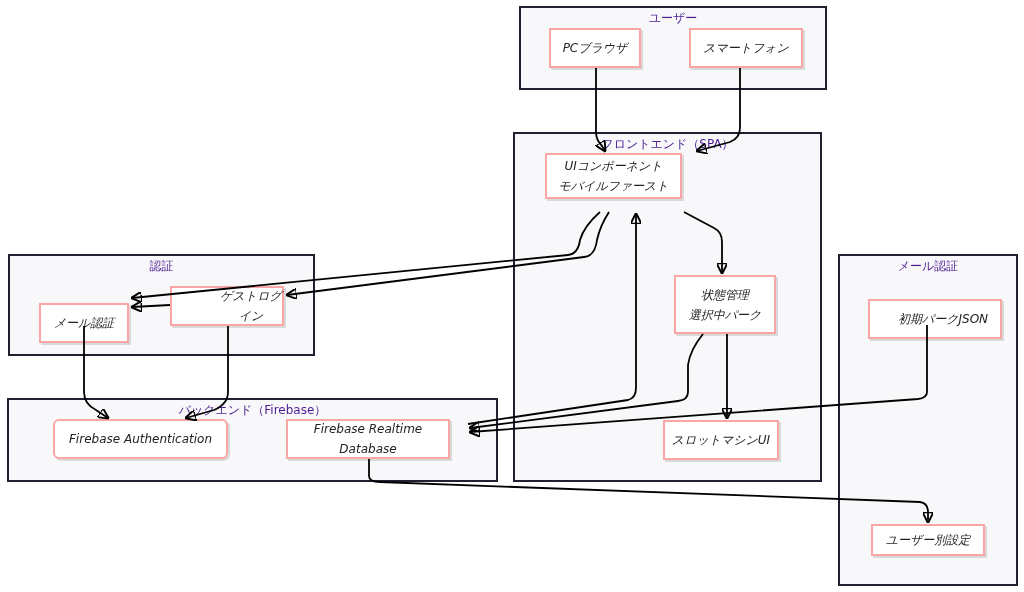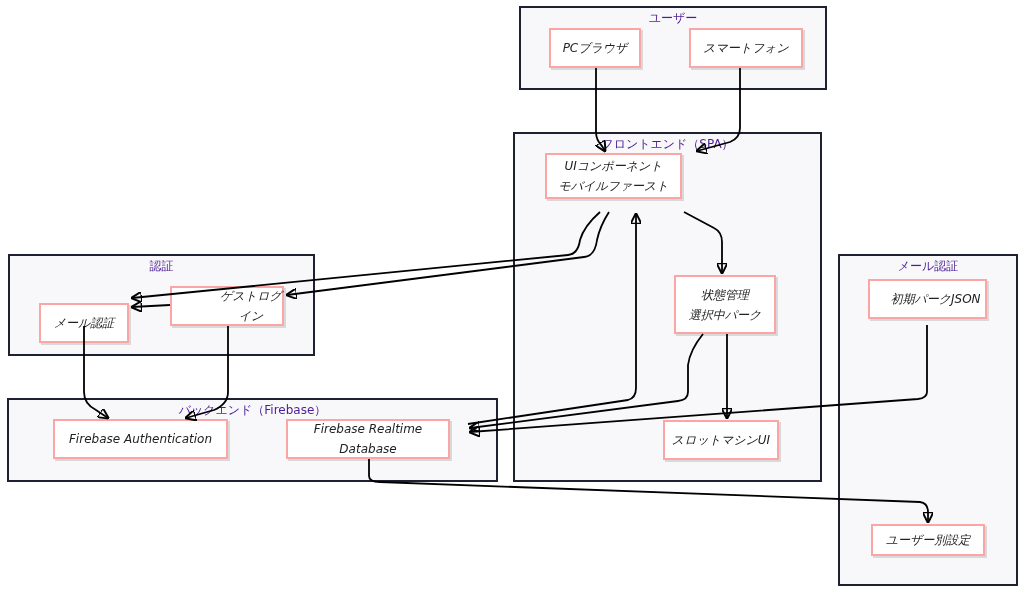--- a/index.html
+++ b/index.html
@@ -52,27 +52,27 @@
 </div>
 <div class="node" style="left:663px;top:420px;width:116px;height:40px;">
   <span>スロットマシンUI</span>
 </div>
 <div class="node" style="left:39px;top:286px;width:90px;height:40px;margin-top:17px;">
   <span>メール認証</span>
 </div>
 <div class="node" style="left:170px;top:286px;width:114px;height:40px;padding-left:48px;">
   <span>ゲストログイン</span>
 </div>
-<div class="node" style="left:53px;top:419px;width:175px;height:40px;">
+<div class="node" style="left:53px;top:419px;width:175px;height:40px;border-radius:6px;">
   <span>Firebase Authentication</span>
 </div>
 <div class="node" style="left:286px;top:419px;width:164px;height:40px;">
   <span>Firebase Realtime Database</span>
 </div>
-<div class="node" style="left:868px;top:279px;width:119px;height:40px;padding-left:16px;">
+<div class="node" style="left:868px;top:299px;width:134px;height:40px;padding-left:16px;">
   <span>初期パークJSON</span>
 </div>
 <div class="node" style="left:871px;top:524px;width:114px;height:32px;">
   <span>ユーザー別設定</span>
 </div>
 
 <svg class="edges" viewBox="0 0 1024 592">
   <defs>
     <marker id="arrow" viewBox="0 0 10 10" refX="9" refY="5" markerWidth="6" markerHeight="6" orient="auto-start-reverse">
       <path d="M0,0 L10,5 L0,10 z" fill="#000" stroke="none"></path>

